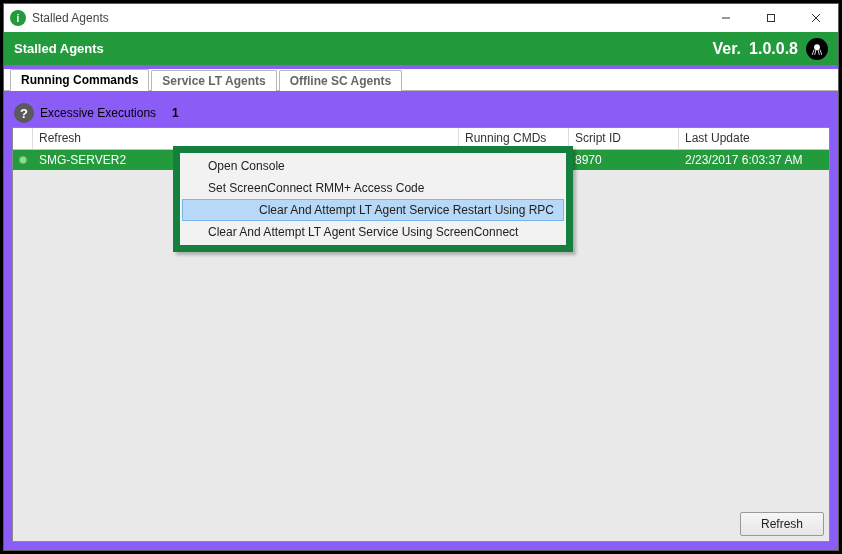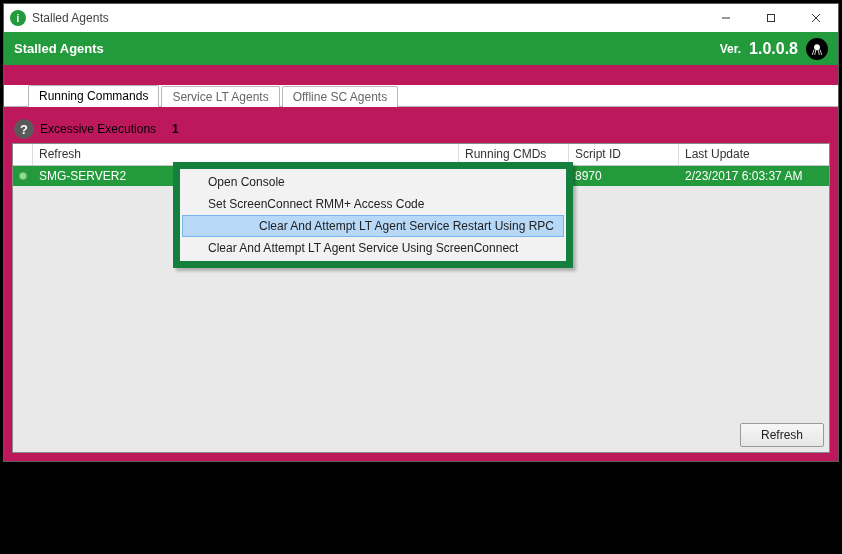--- a/index.html
+++ b/index.html
@@ -1,30 +1,30 @@
 <!DOCTYPE html>
 <html><head>
 <meta charset="utf-8">
 <style>
 * { box-sizing: border-box; margin: 0; padding: 0; font-family: "Segoe UI", Tahoma, sans-serif; font-size: 12px; }
 body { background: #000; width: 842px; height: 554px; overflow: hidden; }
-.window { position: absolute; left: 3px; top: 3px; width: 836px; height: 459px; background: #be185d; border: 1px solid #5a5a5a; display: flex; flex-direction: column; }
+.window { position: absolute; left: 3px; top: 3px; width: 836px; height: 548px; background: #8b5cf6; border: 1px solid #5a5a5a; display: flex; flex-direction: column; }
 .titlebar { height: 28px; background: #fff; display: flex; align-items: center; padding-left: 6px; }
 .titlebar .app-icon { width: 16px; height: 16px; border-radius: 50%; background: #239a3b; display: flex; align-items: center; justify-content: center; margin-right: 6px; }
 .titlebar .app-icon::after { content: "i"; color: #fff; font-weight: bold; font-size: 10px; }
 .titlebar-title { flex: 1; color: #444; }
 .winbtns { display: flex; height: 100%; }
 .winbtn { width: 45px; display: flex; align-items: center; justify-content: center; color: #333; }
 .banner { background: #239a3b; color: #fff; height: 33px; display: flex; align-items: center; padding: 0 10px; font-weight: 600; }
 .banner-title { flex: 1; font-size: 13px; }
-.banner-ver-label { margin-right: 8px; font-size: 12px; font-weight: 600; }
+.banner-ver-label { margin-right: 8px; font-size: 16px; font-weight: 600; }
 .banner-ver { margin-right: 8px; font-size: 16px; font-weight: 600; }
 .banner-logo { width: 22px; height: 22px; border-radius: 50%; background: #000; display: flex; align-items: center; justify-content: center; }
 .banner-logo svg { width: 14px; height: 14px; }
-.tabstrip { display: flex; align-items: flex-end; padding-left: 24px; background: #fff; height: 22px; border-bottom: 1px solid #b6b6b6; gap: 2px; margin-top: 20px; }
+.tabstrip { display: flex; align-items: flex-end; padding-left: 6px; background: #fff; height: 22px; border-bottom: 1px solid #b6b6b6; gap: 2px; margin-top: 4px; font-weight: bold; }
 .tab { padding: 3px 10px 3px 10px; border: 1px solid #b6b6b6; border-bottom: none; background: #fff; color: #666; position: relative; bottom: -1px; border-radius: 2px 2px 0 0; }
 .tab.active { background: #fff; color: #000; border-bottom: 1px solid #fff; }
 .tab-content { flex: 1; padding: 8px; display: flex; flex-direction: column; }
 .toolbar { display: flex; align-items: center; height: 28px; gap: 6px; padding-left: 2px; }
 .help-icon { width: 20px; height: 20px; border-radius: 50%; background: #5a5a5a; color: #fff; display: flex; align-items: center; justify-content: center; font-weight: bold; font-size: 13px; }
 .tool-count { font-weight: bold; margin-left: 10px; }
 .grid-wrap { flex: 1; border: 1px solid #8a8a8a; background: #e9e9e9; position: relative; overflow: hidden; }
 .grid-header { display: flex; background: #fff; border-bottom: 1px solid #c7c7c7; height: 22px; }
 .col { padding: 3px 6px; border-right: 1px solid #dcdcdc; color: #333; }
 .col.status { width: 20px; flex: none; }

